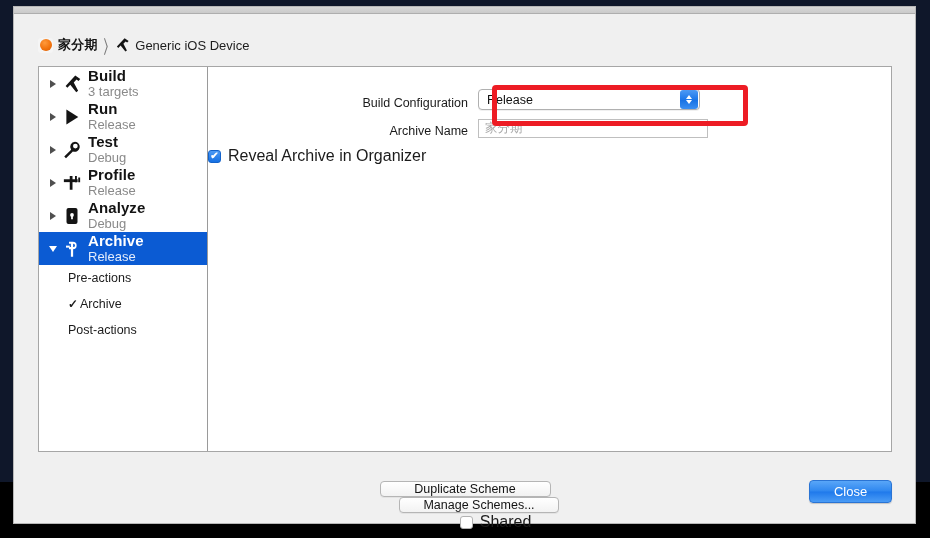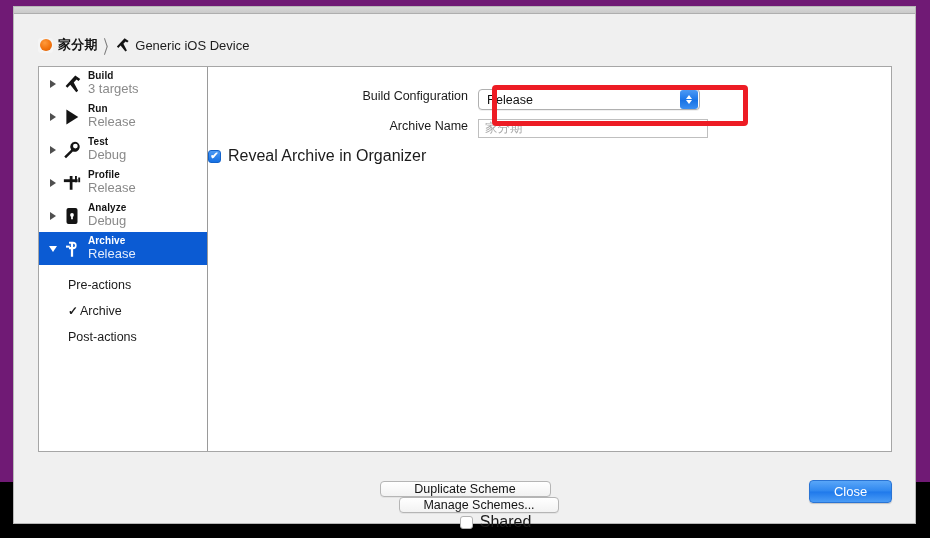--- a/index.html
+++ b/index.html
@@ -5,21 +5,21 @@
   html, body {
     margin: 0; padding: 0;
     width: 930px; height: 538px;
     background: #000000;
     font-family: "Liberation Sans", sans-serif;
     overflow: hidden;
   }
   #root {
     position: relative;
     width: 930px; height: 482px;
-    background: #701a75;
+    background: #0f172a;
   }
 
   
   .window {
     position: absolute;
     left: 14px; top: 7px;
     width: 901px; height: 516px;
     background: #f0f0f0;
     box-shadow: 0 0 0 1px #b8b8b8;
   }
@@ -107,21 +107,21 @@
     border-right: 4.5px solid transparent;
   }
   .sb-icon {
     width: 22px; height: 22px;
     flex: 0 0 22px;
     margin: 0 5px 0 2px;
     display: flex; align-items: center; justify-content: center;
   }
   .sb-text { line-height: 1.08; }
   .sb-title {
-    font-size: 10px; font-weight: 700; color: #131313;
+    font-size: 15px; font-weight: 700; color: #131313;
     letter-spacing: .1px;
   }
   .sb-sub {
     font-size: 13px; color: #8a8a8a;
   }
   .sb-row.selected .sb-title { color: #ffffff; }
   .sb-row.selected .sb-sub { color: #e3ecfb; }
 
   .sb-child {
     display: flex;
@@ -135,31 +135,31 @@
   }
   .sb-child .chk {
     position: absolute;
     left: 29px;
     font-size: 12px;
     color: #1b1b1b;
     font-weight: 700;
   }
   .sb-child .child-label { margin-left: 0; }
   .sb-child.checked .child-label { margin-left: 12px; }
-  .sb-children { padding-top: 7px; }
+  .sb-children { }
 
   
   .form {
     position: absolute;
     left: 0; top: 22px;
     width: 100%;
   }
   .form-row {
     display: flex;
-    align-items: flex-start;
+    align-items: flex-end;
     margin-bottom: 9px;
   }
   .form-label {
     width: 270px;
     text-align: right;
     padding-right: 10px;
     box-sizing: border-box;
     font-size: 12.5px;
     color: #1b1b1b;
   }

